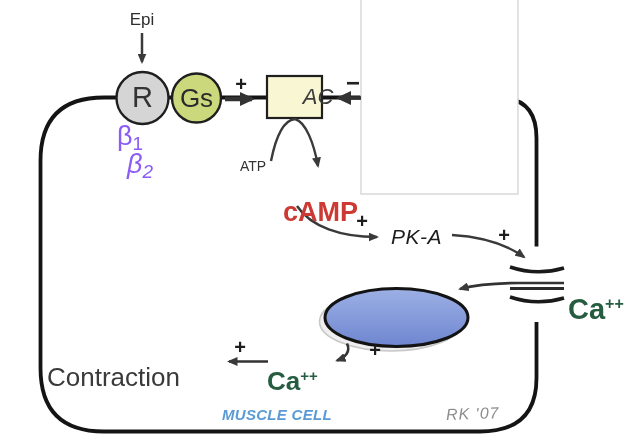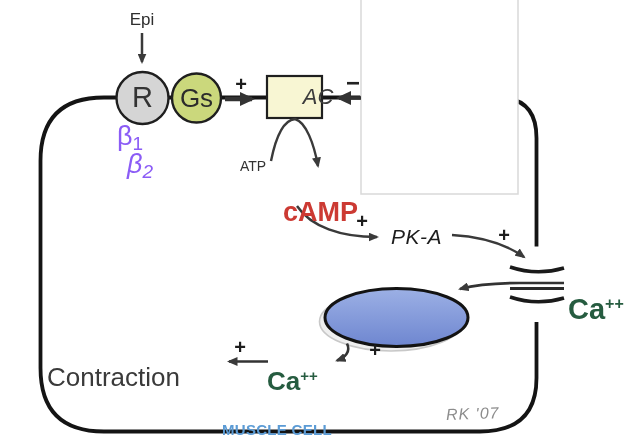--- a/index.html
+++ b/index.html
@@ -117,16 +117,16 @@
   <span class="txt ca ca-outer" style="left:568px;top:270px;"><span>Ca</span><span class="sup">++</span></span>
 
   <span class="txt plus center" style="left:375px;top:350px;">+</span>
 
   <span class="txt ca ca-inner" style="left:267px;top:343px;"><span>Ca</span><span class="sup">++</span></span>
 
   <span class="txt plus center" style="left:240px;top:347px;">+</span>
 
   <span class="txt contraction" style="left:47px;top:344px;">Contraction</span>
 
-  <span class="txt muscle-cell" style="left:222px;top:422px;">MUSCLE CELL</span>
+  <span class="txt muscle-cell" style="left:222px;top:407px;font-style:italic;">MUSCLE CELL</span>
 
   <span class="txt signature" style="left:446px;top:406px;">RK '07</span>
 </div>
 
 </body></html>

